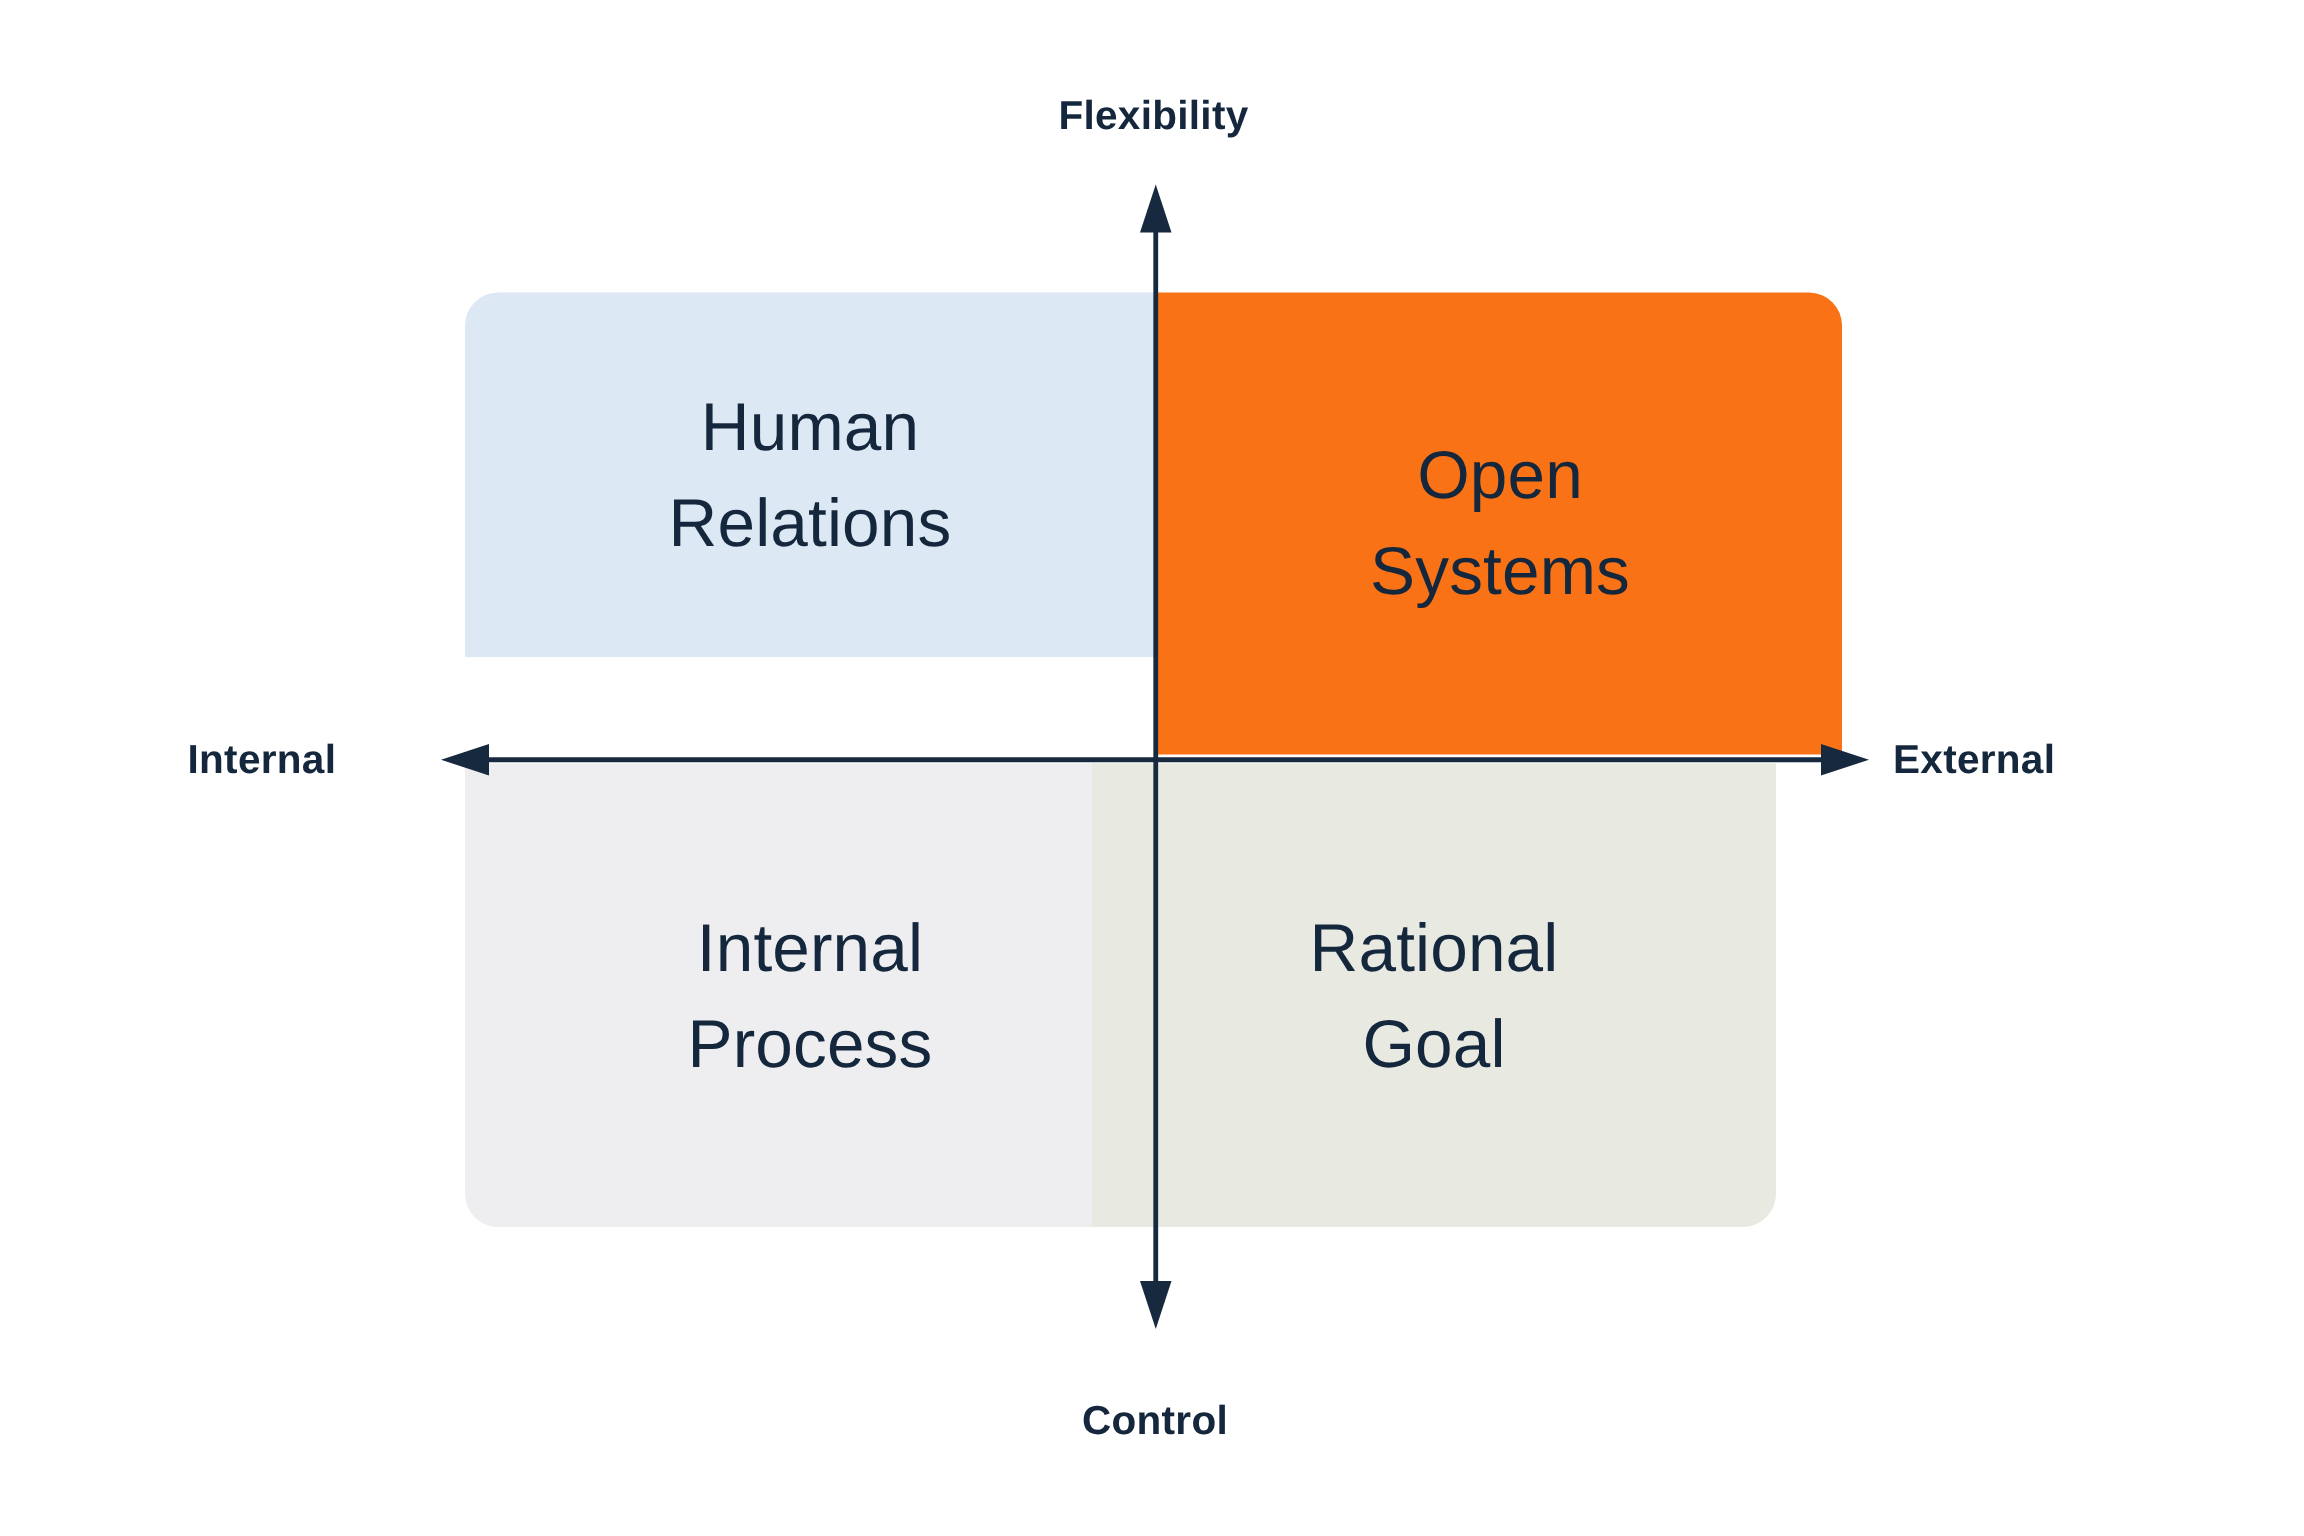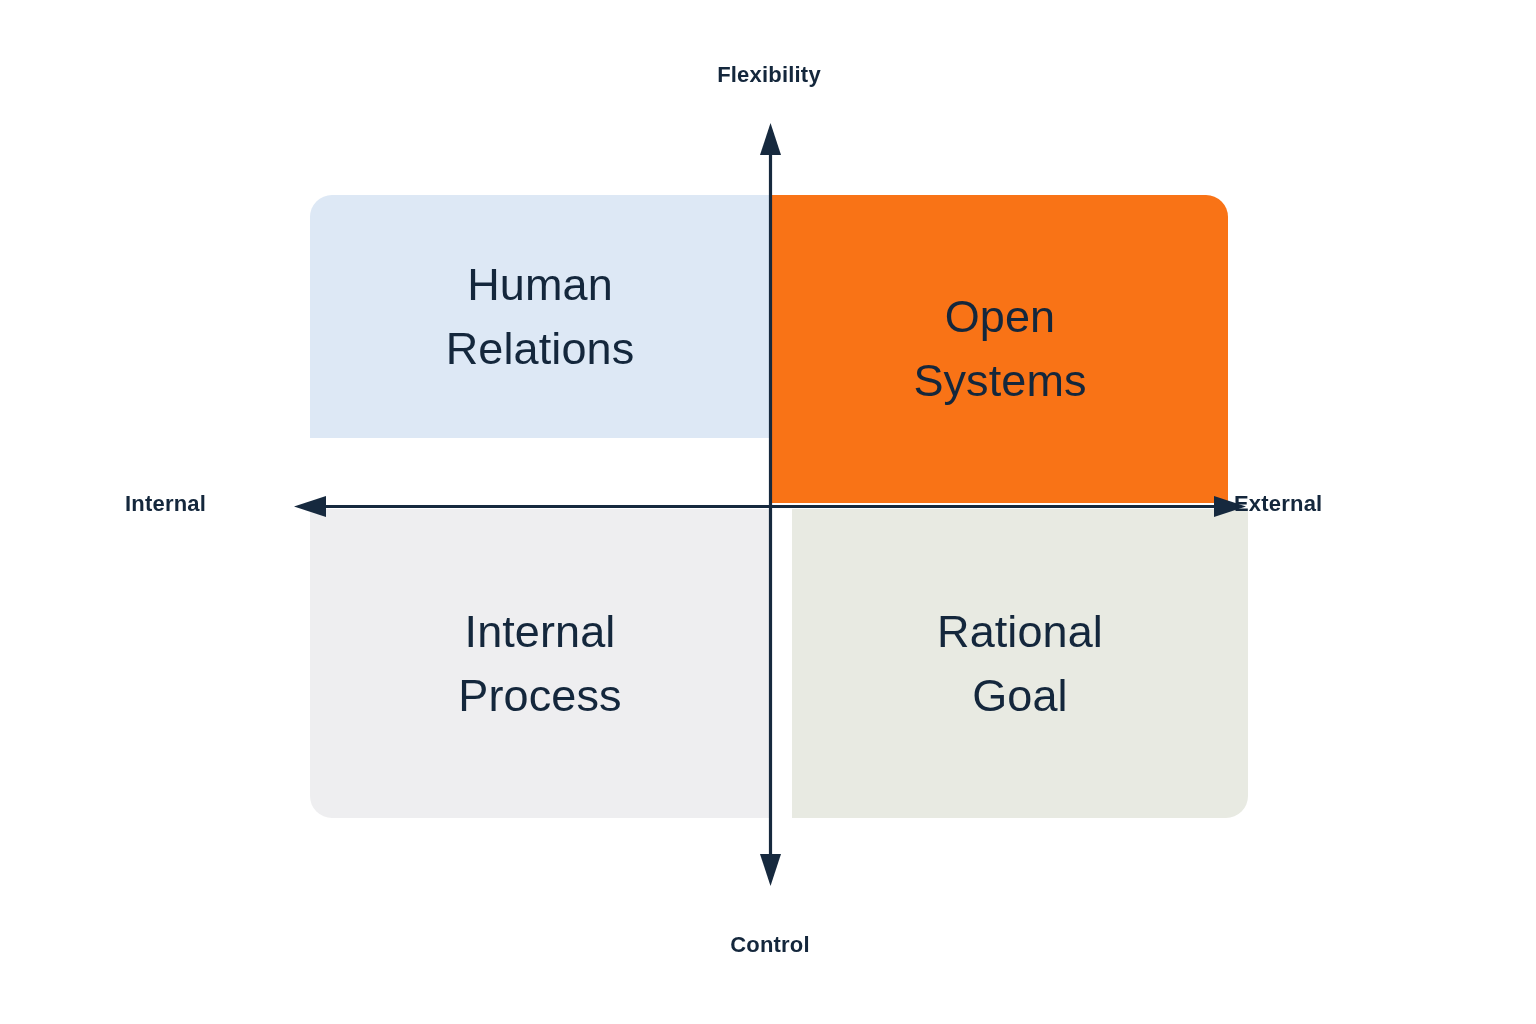--- a/index.html
+++ b/index.html
@@ -62,42 +62,42 @@
   #quad-internal-process {
     left: 310px;
     top: 509px;
     width: 460px;
     height: 309px;
     background: #eeeef0;
     border-radius: 0 0 0 22px;
   }
   
   #quad-rational-goal {
-    left: 792px;
+    left: 728px;
     top: 509px;
     width: 456px;
     height: 309px;
     background: #e8eae2;
     border-radius: 0 0 22px 0;
   }
 
   
   #axes-svg {
     position: absolute;
     left: 0;
     top: 0;
     width: 1536px;
     height: 1024px;
     pointer-events: none;
   }
 
   
   .axis-label {
     position: absolute;
-    font-size: 22px;
+    font-size: 27px;
     font-weight: 700;
     color: #14273c;
     letter-spacing: 0.2px;
     white-space: nowrap;
   }
   #axis-label-flexibility {
     left: 0;
     top: 62px;
     width: 1536px;
     text-align: center;
@@ -108,21 +108,21 @@
     top: 932px;
     width: 1536px;
     text-align: center;
     transform: translateX(2px);
   }
   #axis-label-internal {
     left: 125px;
     top: 491px;
   }
   #axis-label-external {
-    left: 1234px;
+    left: 1262px;
     top: 491px;
   }
 </style>
 </head>
 <body>
 
 <div id="stage">
 
   <div class="quad" id="quad-human-relations">
     <span class="quad-label">Human

